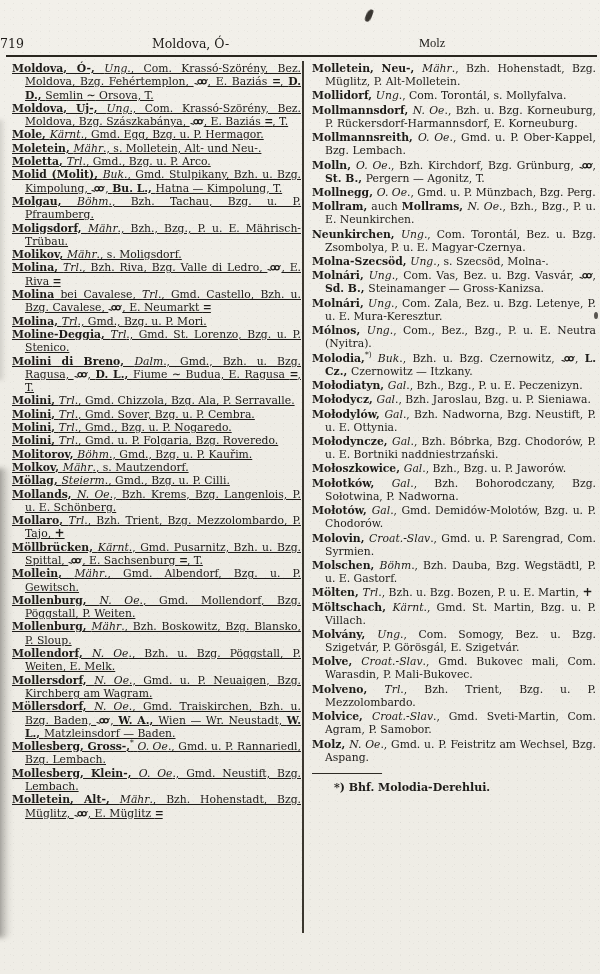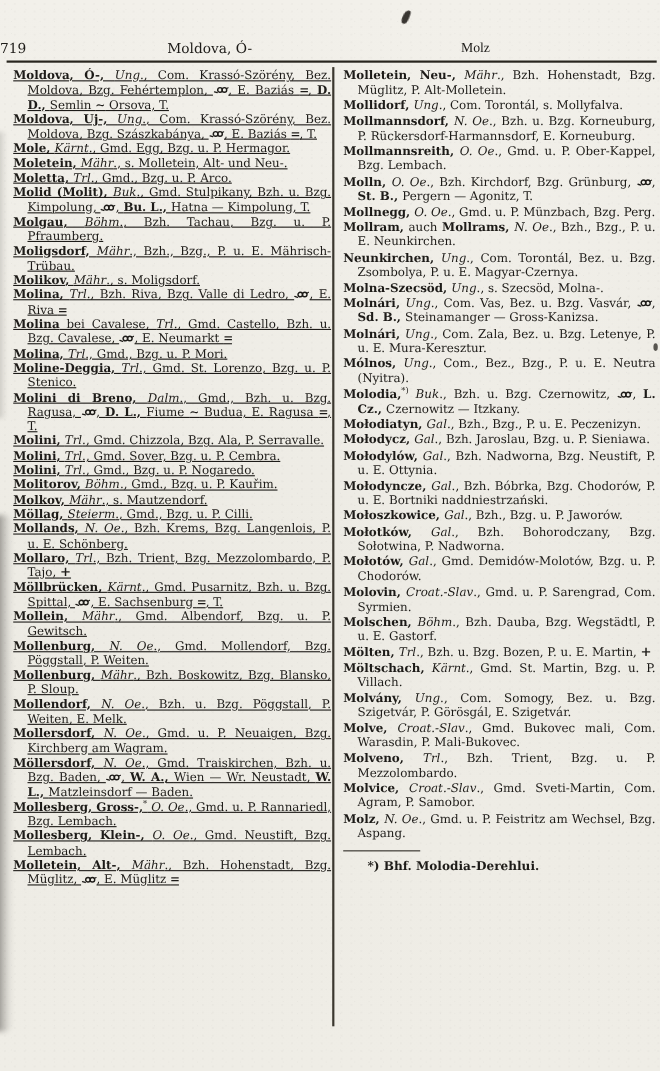--- a/index.html
+++ b/index.html
@@ -130,20 +130,21 @@
       <p class="entry"><b>Moline-Deggia, </b><i>Trl</i><span>., Gmd. St. Lorenzo, Bzg. u. P. Stenico.</span></p>
       <p class="entry"><b>Molini di Breno, </b><i>Dalm</i><span>., Gmd., Bzh. u. Bzg. Ragusa, </span><span class="sym sym-posthorn"><svg viewBox="0 0 28 16" xmlns="http://www.w3.org/2000/svg">
     <path d="M2 12 L7 13.5" stroke="#1d1b18" stroke-width="2.4" fill="none" stroke-linecap="round"></path>
     <circle cx="12" cy="8.5" r="4.2" stroke="#1d1b18" stroke-width="2.6" fill="none"></circle>
     <circle cx="20" cy="8.5" r="4.2" stroke="#1d1b18" stroke-width="2.6" fill="none"></circle>
     <path d="M24 6 L27 4.5" stroke="#1d1b18" stroke-width="2" fill="none" stroke-linecap="round"></path>
   </svg></span><span>, </span><b>D. L., </b><span>Fiume </span><span class="sym sym-wavy">∼</span><span> Budua, E. Ragusa </span><span class="sym sym-eq">=</span><span>, T.</span></p>
       <p class="entry"><b>Molini, </b><i>Trl</i><span>., Gmd. Chizzola, Bzg. Ala, P. Serravalle.</span></p>
       <p class="entry"><b>Molini, </b><i>Trl</i><span>., Gmd. Sover, Bzg. u. P. Cembra.</span></p>
       <p class="entry"><b>Molini, </b><i>Trl</i><span>., Gmd., Bzg. u. P. Nogaredo.</span></p>
+      <p class="entry"><b>Molini, </b><i>Trl</i><span>., Gmd. u. P. Folgaria, Bzg. Roveredo.</span></p>
       <p class="entry"><b>Molitorov, </b><i>Böhm</i><span>., Gmd., Bzg. u. P. Kauřim.</span></p>
       <p class="entry"><b>Molkov, </b><i>Mähr</i><span>., s. Mautzendorf.</span></p>
       <p class="entry"><b>Möllag, </b><i>Steierm</i><span>., Gmd., Bzg. u. P. Cilli.</span></p>
       <p class="entry"><b>Mollands, </b><i>N. Oe</i><span>., Bzh. Krems, Bzg. Langenlois, P. u. E. Schönberg.</span></p>
       <p class="entry"><b>Mollaro, </b><i>Trl</i><span>., Bzh. Trient, Bzg. Mezzolombardo, P. Tajo, </span><span class="sym sym-cross">+</span></p>
       <p class="entry"><b>Möllbrücken, </b><i>Kärnt</i><span>., Gmd. Pusarnitz, Bzh. u. Bzg. Spittal, </span><span class="sym sym-posthorn"><svg viewBox="0 0 28 16" xmlns="http://www.w3.org/2000/svg">
     <path d="M2 12 L7 13.5" stroke="#1d1b18" stroke-width="2.4" fill="none" stroke-linecap="round"></path>
     <circle cx="12" cy="8.5" r="4.2" stroke="#1d1b18" stroke-width="2.6" fill="none"></circle>
     <circle cx="20" cy="8.5" r="4.2" stroke="#1d1b18" stroke-width="2.6" fill="none"></circle>
     <path d="M24 6 L27 4.5" stroke="#1d1b18" stroke-width="2" fill="none" stroke-linecap="round"></path>

